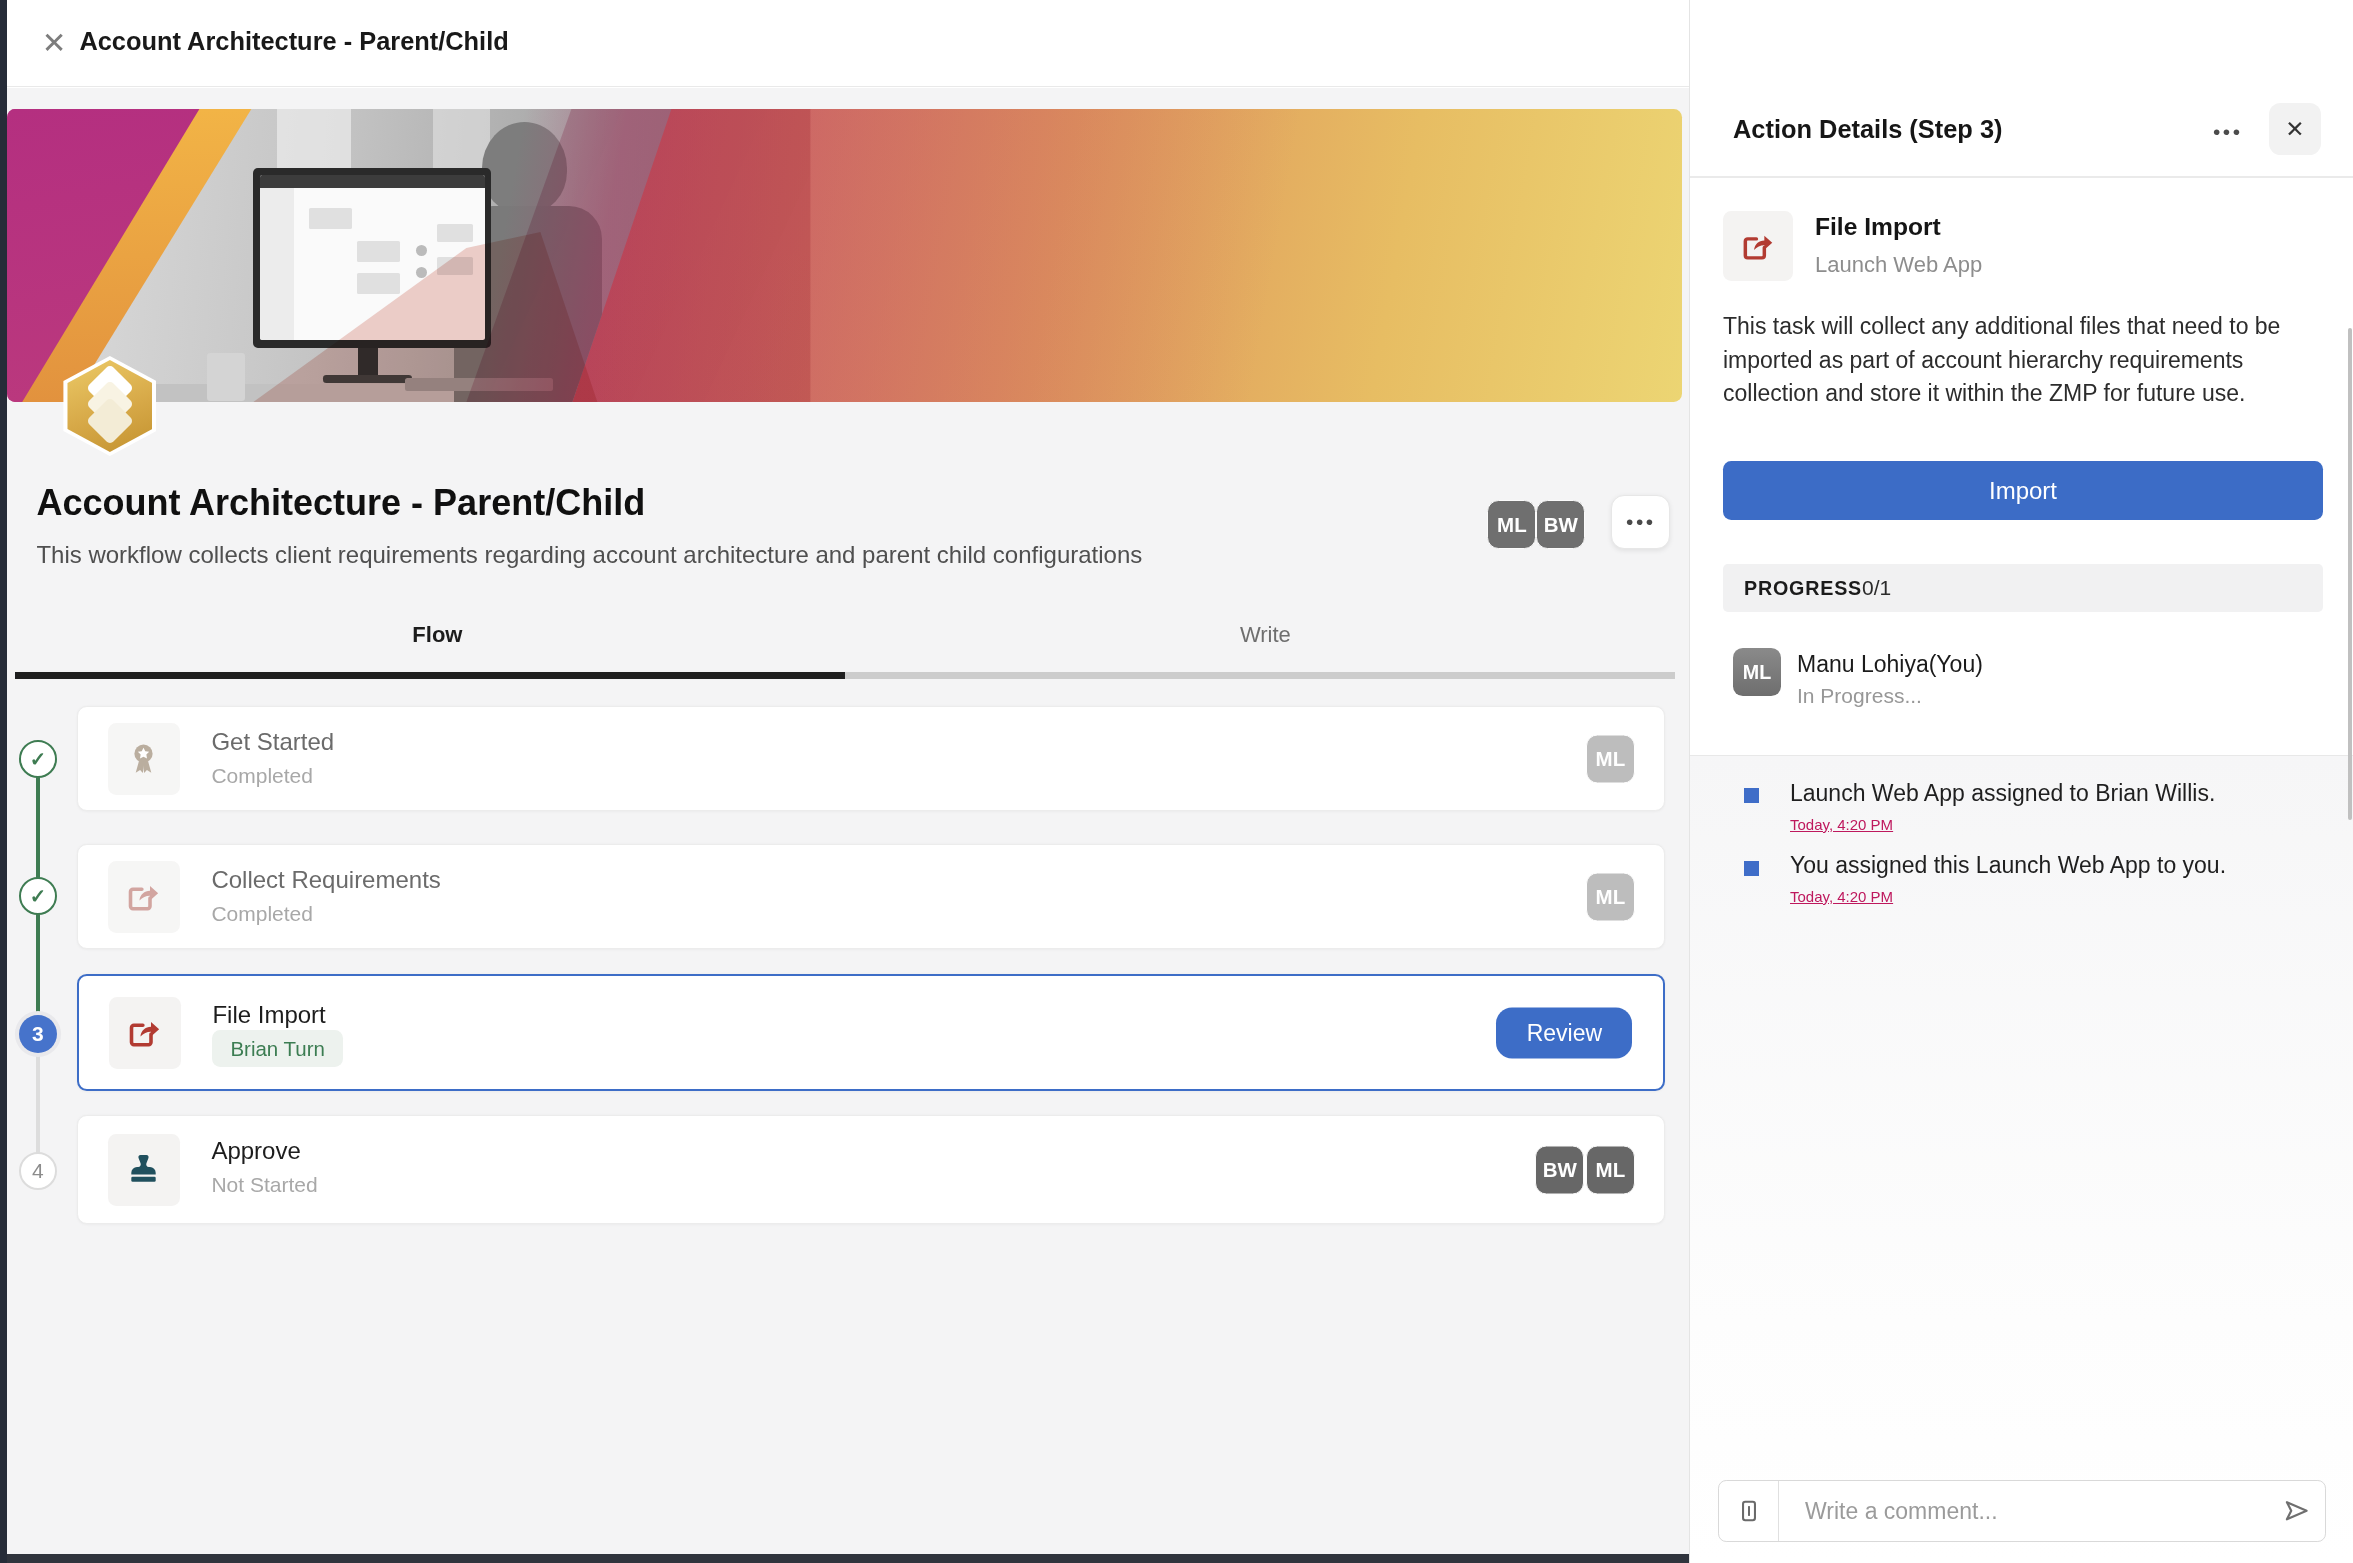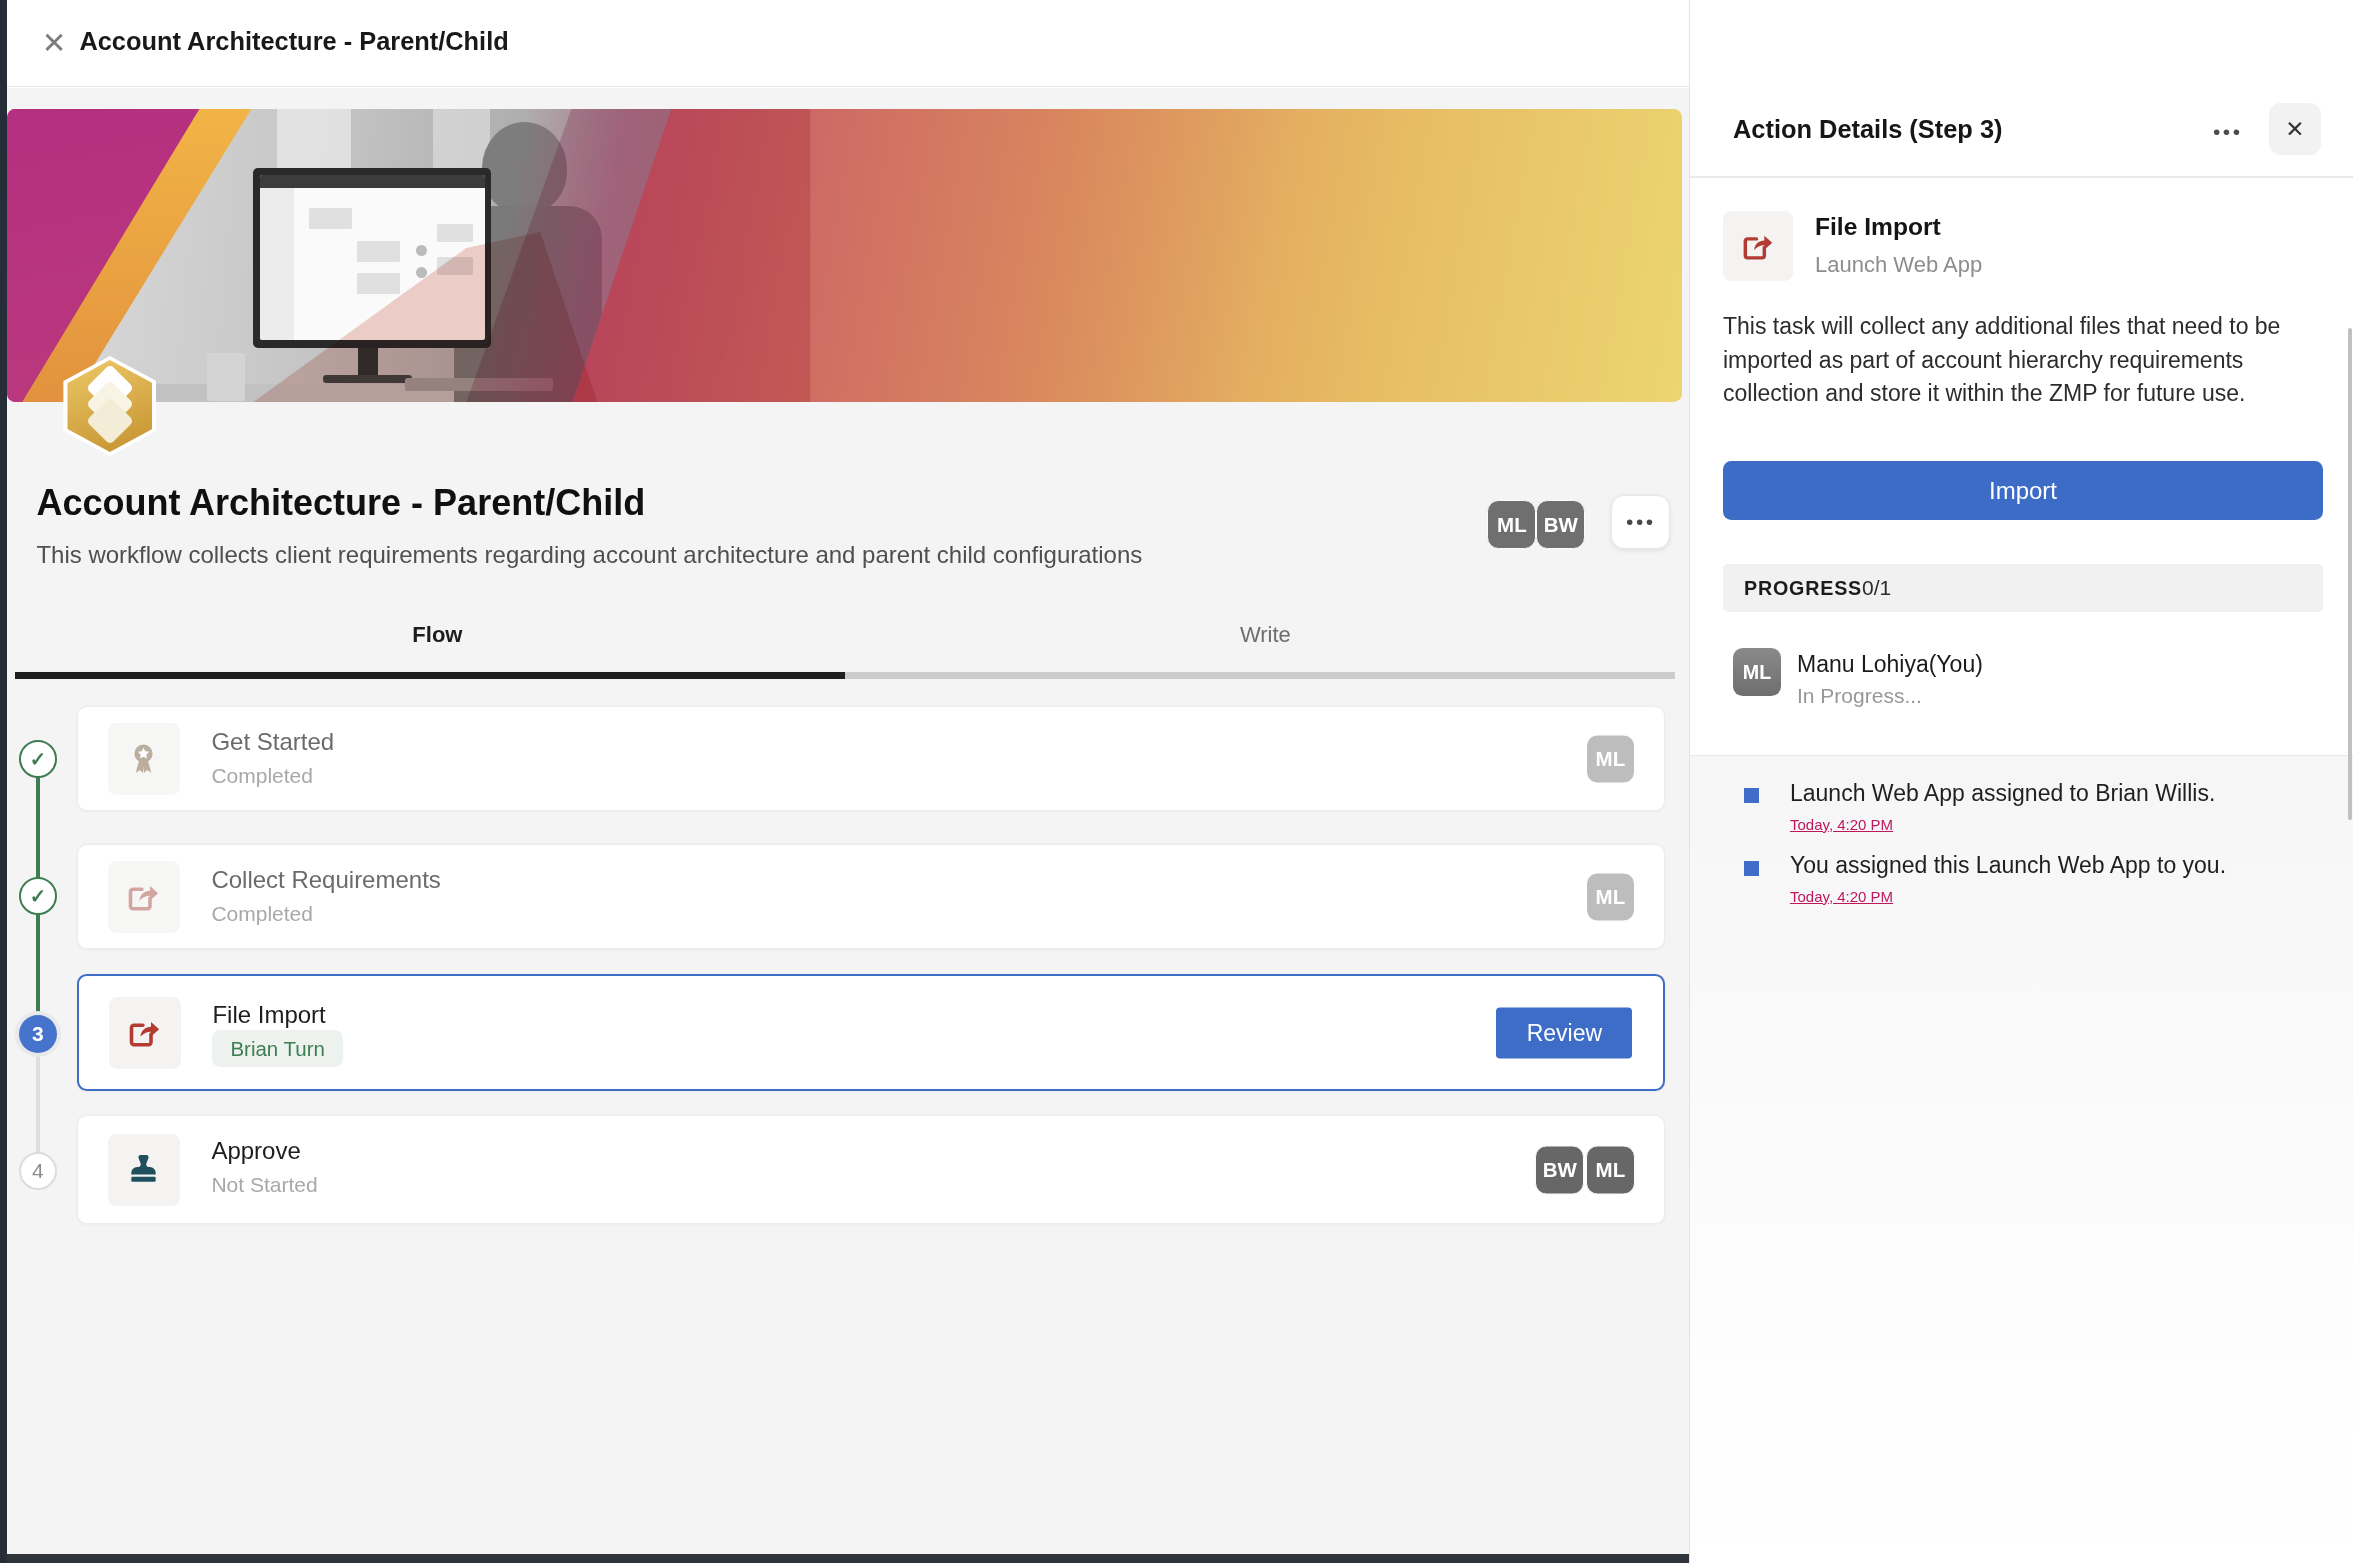--- a/index.html
+++ b/index.html
@@ -94,21 +94,21 @@
   .icon-box svg{width:39px;height:39px;}
   .card-title{position:absolute;left:133px;top:21px;font-size:24px;color:#1d1d1d;}
   .card-sub{position:absolute;left:133px;top:57px;font-size:21px;color:#a8a8a8;}
   .muted .card-title{color:#6b6b6b;}
   .muted .icon-box{opacity:.75;}
   .muted .chip{background:#bdbdbd;border-color:#ffffff;}
   .card-chips{position:absolute;right:29.5px;top:50%;transform:translateY(-50%);display:flex;gap:1.6px;}
   .badge-turn{position:absolute;left:133px;top:54px;background:#edf2ee;color:#3c7d52;font-size:20.5px;
     padding:6.6px 18px;border-radius:8.2px;}
   .review-btn{position:absolute;right:31px;top:50%;transform:translateY(-50%);width:136px;height:51px;background:#3d6dc7;
-    color:#ffffff;font-size:23px;border:none;border-radius:4px;display:flex;align-items:center;justify-content:center;cursor:pointer;}
+    color:#ffffff;font-size:23px;border:none;border-radius:16px;display:flex;align-items:center;justify-content:center;cursor:pointer;}
   .chip-dark{background:#676767;}
 
   
   .panel{position:absolute;left:1689px;top:0;width:665px;height:1564px;background:#ffffff;border-left:1.6px solid #e4e4e4;box-sizing:border-box;}
   .panel-title{position:absolute;left:43px;top:115px;font-size:25.4px;font-weight:700;color:#161616;}
   .panel-menu{position:absolute;left:523px;top:120px;font-size:21px;letter-spacing:2.5px;color:#4c4c4c;cursor:pointer;}
   .panel-close{position:absolute;left:579px;top:103px;width:52px;height:52px;background:#f2f2f2;border-radius:11.5px;
     display:flex;align-items:center;justify-content:center;font-size:23px;color:#333333;cursor:pointer;}
   .panel-div1{position:absolute;left:0;top:176px;width:100%;height:1.6px;background:#eaeaea;}
   .task-icon{position:absolute;left:33px;top:211px;width:70px;height:70px;background:#f4f3f2;border-radius:8.2px;
@@ -313,19 +313,33 @@
     <div class="panel-div2"></div>
     <div class="activity-bg"></div>
 
     <div class="bullet" style="left:54px;top:788px;"></div>
     <div class="act-text" style="left:100px;top:780px;">Launch Web App assigned to Brian Willis.</div>
     <div class="act-time" style="left:100px;top:816px;">Today, 4:20 PM</div>
     <div class="bullet" style="left:54px;top:861px;"></div>
     <div class="act-text" style="left:100px;top:852px;">You assigned this Launch Web App to you.</div>
     <div class="act-time" style="left:100px;top:888px;">Today, 4:20 PM</div>
 
+    <div class="comment-bar">
+      <div class="attach-cell">
+        <svg viewBox="0 0 24 24" fill="none" stroke="currentColor" stroke-width="1.9">
+          <rect x="6.5" y="3.5" width="11" height="17" rx="2"></rect>
+          <path d="M12 7.5v9"></path>
+        </svg>
+      </div>
+      <input class="comment-input" type="text" placeholder="Write a comment..." style="">
+      <div class="send-cell">
+        <svg viewBox="0 0 24 24" fill="none" stroke="currentColor" stroke-width="1.8" stroke-linejoin="round">
+          <path d="M4 5 L20 12 L4 19 L7.5 12 Z"></path>
+        </svg>
+      </div>
+    </div>
 
     <div class="scroll-thumb"></div>
   </div>
 
   <div class="bottom-bar"></div>
 </div>
 
 
 </body></html>

